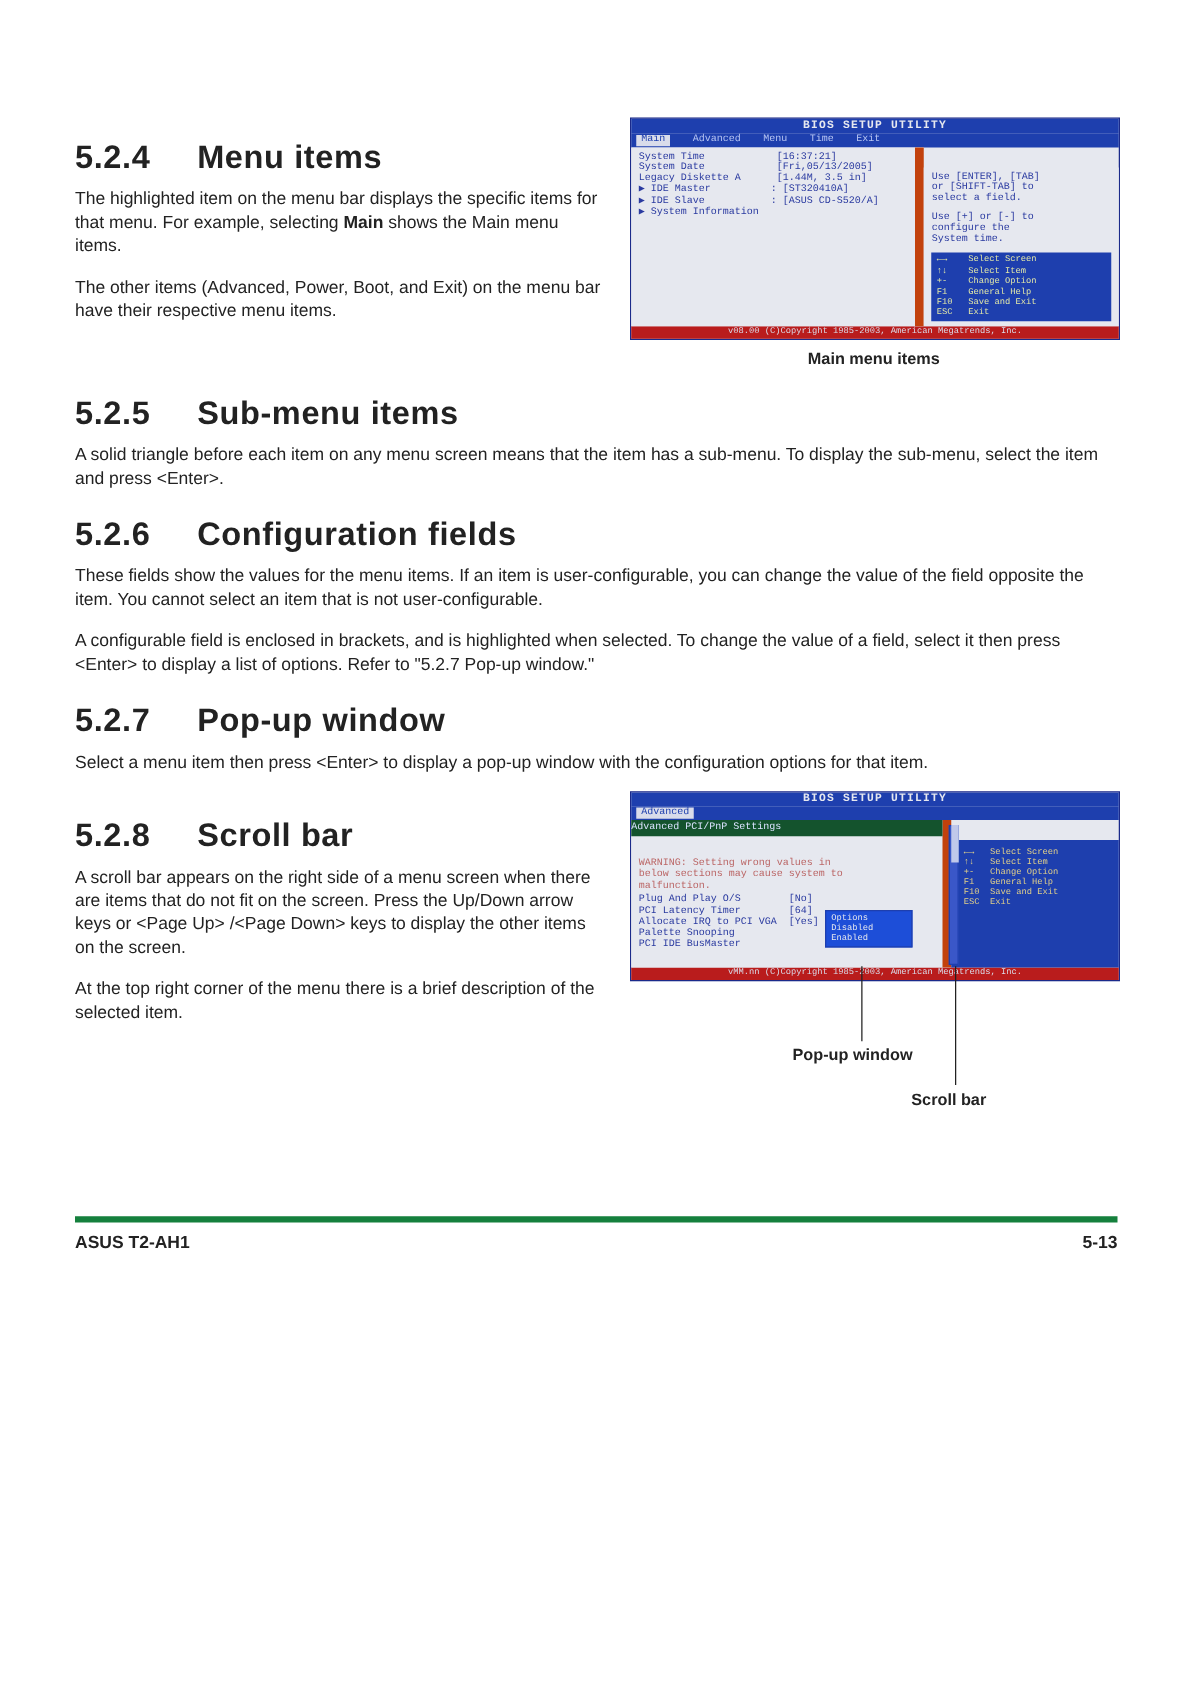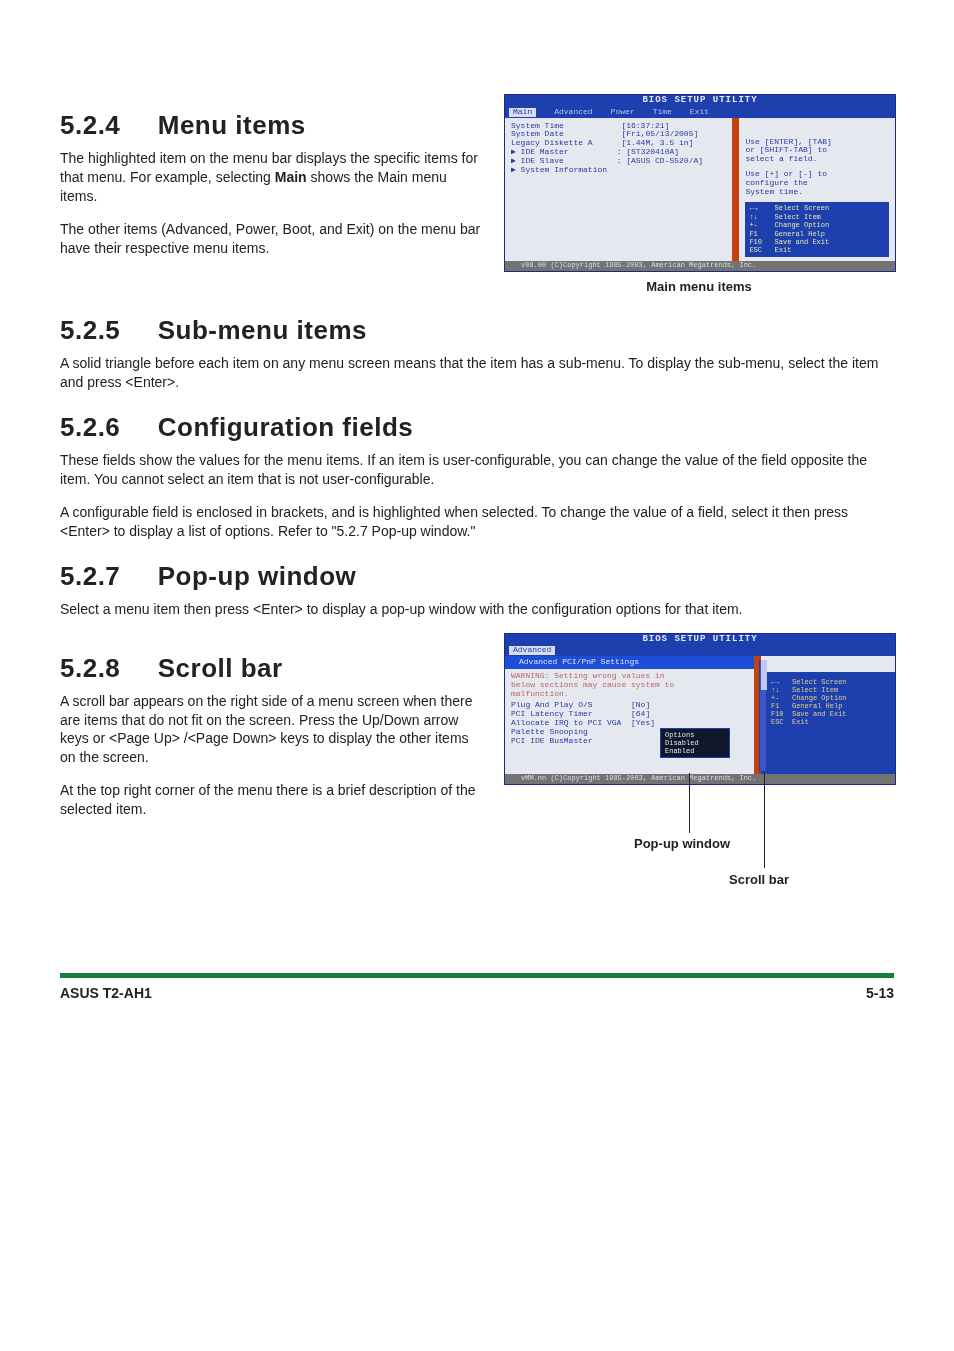--- a/index.html
+++ b/index.html
@@ -95,25 +95,25 @@
   .bios-help {
     background: #1e3fae;
     color: #b7c5f3;
     margin-top: 6px;
     padding: 2px 4px;
     font-size: 7px;
     line-height: 1.2;
   }
   .bios-help .y { color: #e3e8a8; }
   .bios-footer {
-    background: #737373;
+    background: #b91c1c;
     color: #d9dcea;
     font-size: 7px;
-    text-align: left;
-    padding: 1px 16px;
+    text-align: center;
+    padding: 1px 0;
   }
   .caption {
     text-align: center;
     font-size: 13px;
     font-weight: 900;
     margin-top: 6px;
   }
   .row2 {
     display: flex;
     gap: 18px;
@@ -127,21 +127,21 @@
     width: 390px;
     flex: 0 0 390px;
   }
   
   .popup-wrap {
     position: relative;
   }
   .popup-box {
     position: absolute;
     border: 1px solid #1e3fae;
-    background: #0f172a;
+    background: #1d4ed8;
     color: #e6e8ef;
     font-family: "Courier New", monospace;
     font-size: 7px;
     line-height: 1.15;
     padding: 2px 4px;
   }
   .scrollbar {
     position: absolute;
     width: 6px;
     background: #3a57c8;
@@ -196,21 +196,21 @@
         <span>The highlighted item on the menu bar  displays the specific items for that menu. For example, selecting </span><span class="bold">Main</span><span> shows the Main menu items.</span>
       </p>
       <p class="body">The other items (Advanced, Power, Boot, and Exit) on the menu bar have their respective menu items.</p>
     </div>
     <div class="right">
       <div class="bios-window">
         <div class="bios-titlebar">BIOS SETUP UTILITY</div>
         <div class="bios-menubar">
           <span class="sel">Main</span>
           <span>Advanced</span>
-          <span>Power</span>
+          <span>Menu</span>
           <span>Time</span>
           <span>Exit</span>
         </div>
         <div class="bios-body">
           <div class="bios-left">
             <div class="bios-row">System Time            [16:37:21]</div>
             <div class="bios-row">System Date            [Fri,05/13/2005]</div>
             <div class="bios-row">Legacy Diskette A      [1.44M, 3.5 in]</div>
             <div class="bios-row"></div>
             <div class="bios-row">▶ IDE Master          : [ST320410A]</div>
@@ -273,21 +273,21 @@
     <div class="right">
       <div class="popup-wrap" style="height:280px;">
 
         <div class="bios-window" style="position:absolute;left:0;top:0;width:100%;">
           <div class="bios-titlebar">BIOS SETUP UTILITY</div>
           <div class="bios-menubar">
             <span class="sel">Advanced</span>
           </div>
           <div class="bios-body" style="position:relative;">
             <div class="bios-left" style="flex:1 1 66%;min-height:110px;">
-              <div style="color:#dbe3ff;background:#1d4ed8;margin:-4px -6px 3px -6px;padding:2px 14px;">Advanced PCI/PnP Settings</div>
+              <div style="color:#dbe3ff;background:#14532d;margin:-4px -6px 18px -6px;padding:2px 0;">Advanced PCI/PnP Settings</div>
               <div class="bios-row" style="white-space:pre-wrap;color:#b66;">WARNING: Setting wrong values in
 below sections may cause system to
 malfunction.</div>
               <div style="height:3px"></div>
               <div class="bios-row">Plug And Play O/S        [No]</div>
               <div class="bios-row">PCI Latency Timer        [64]</div>
               <div class="bios-row">Allocate IRQ to PCI VGA  [Yes]</div>
               <div class="bios-row">Palette Snooping</div>
               <div class="bios-row">PCI IDE BusMaster</div>
             </div>

